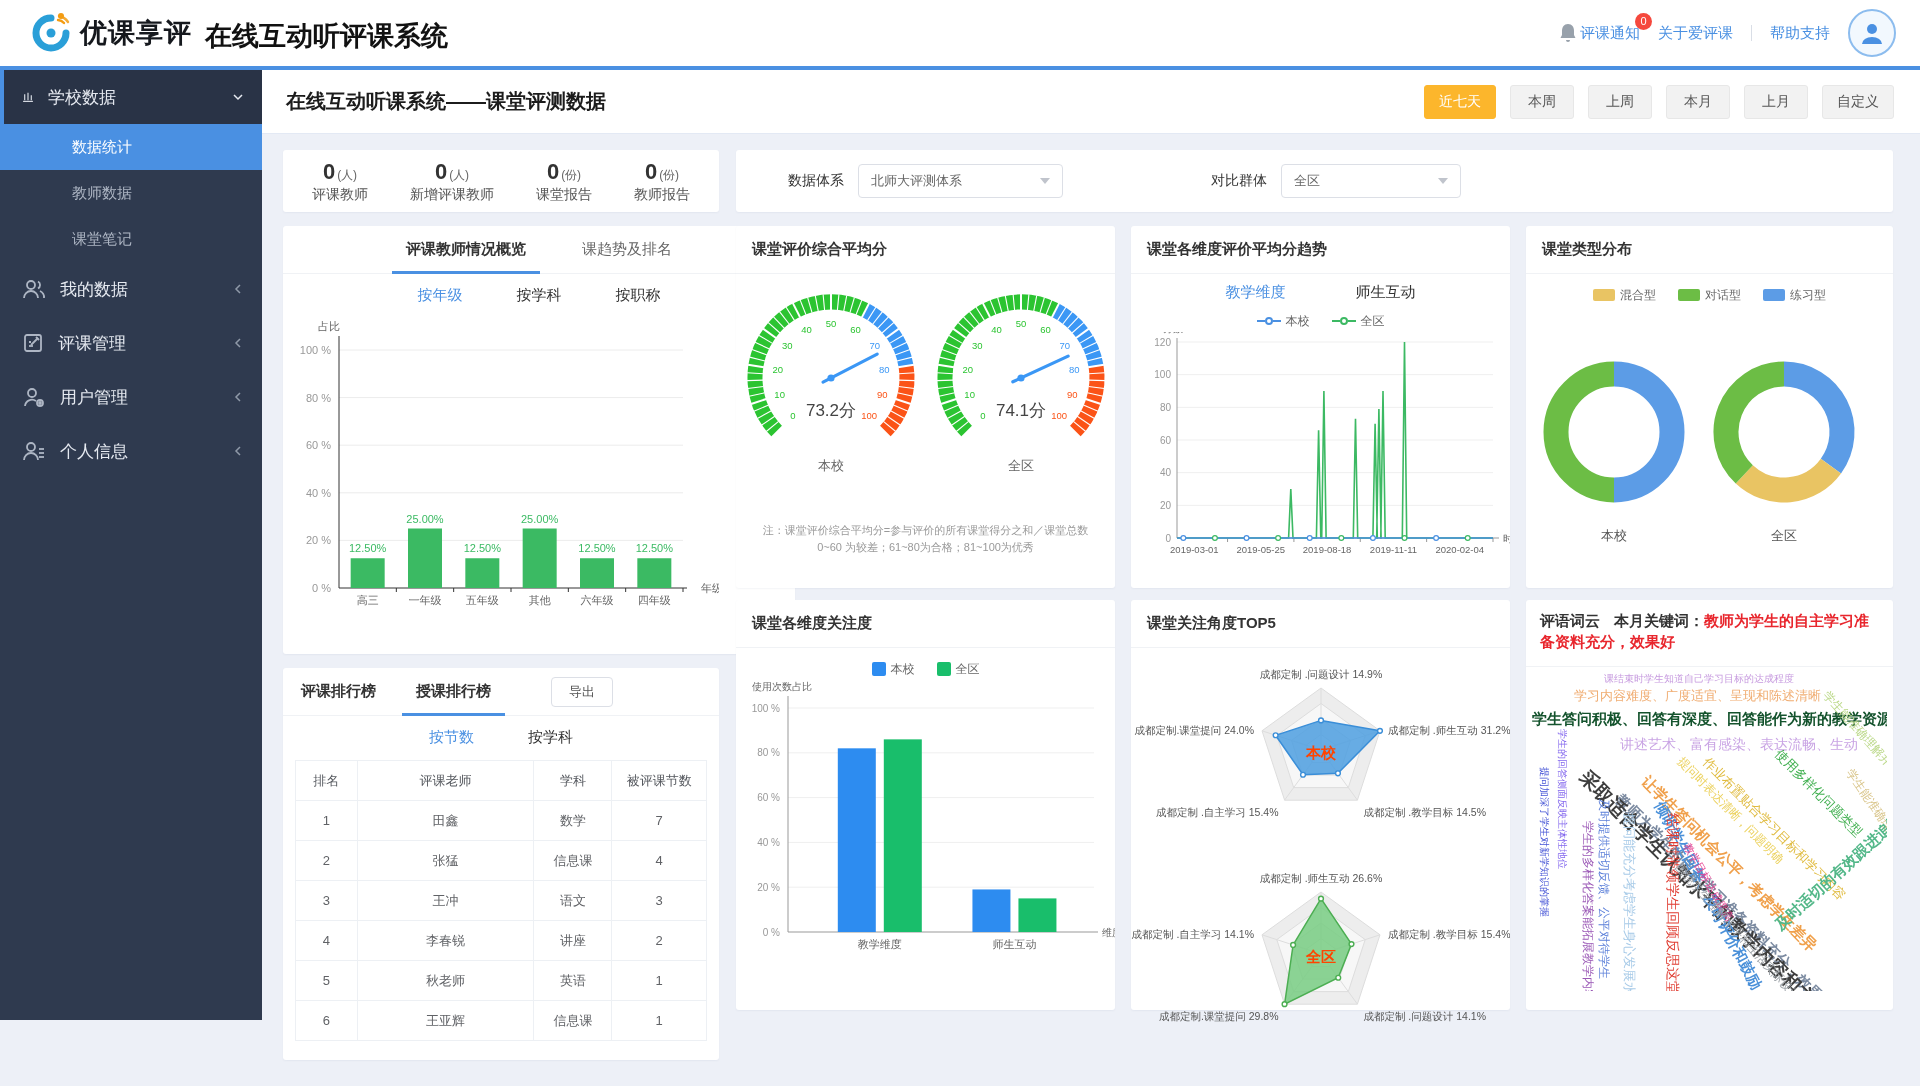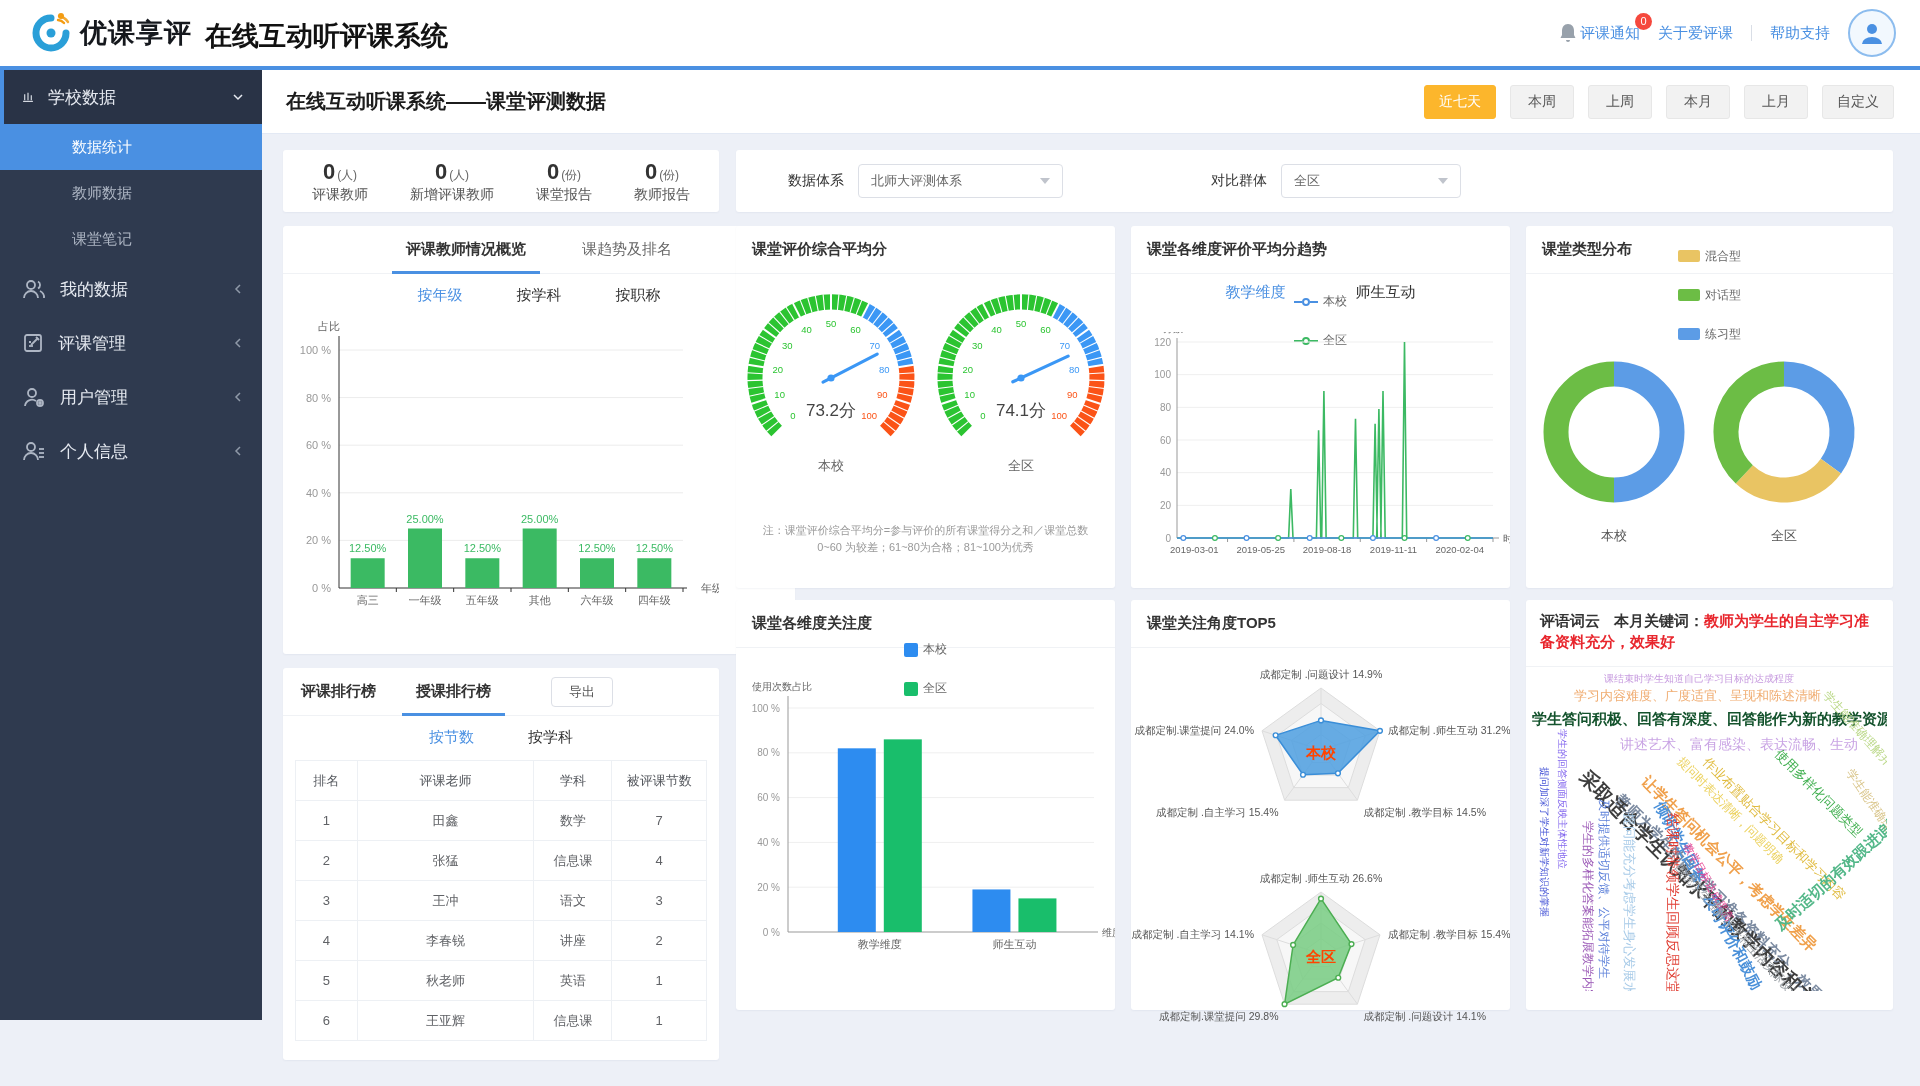--- a/index.html
+++ b/index.html
@@ -80,21 +80,21 @@
   
   .export-btn { position:absolute; left:268px; top:9px; width:62px; height:30px; border:1px solid #dcdfe6; border-radius:4px; background:#fff; font-size:13px; color:#555; display:flex; align-items:center; justify-content:center; cursor:pointer; }
   table.rank { width:calc(100% - 24px); margin:2px 12px 0 12px; border-collapse:collapse; }
   table.rank th, table.rank td { border:1px solid #edf0f4; font-size:13px; color:#606266; text-align:center; height:40px; font-weight:normal; }
   table.rank th { color:#55585e; }
 
   
   .trend-tabs { height:36px; display:flex; align-items:center; justify-content:center; gap:70px; }
   .trend-tab { font-size:15px; color:#333; cursor:pointer; }
   .trend-tab.active { color:#4a90e2; }
-  .legend-row { height:22px; display:flex; align-items:center; justify-content:center; gap:22px;flex-direction:column; }
+  .legend-row { height:22px; display:flex; align-items:center; justify-content:center; gap:22px; }
   .lg-item { display:flex; align-items:center; gap:5px; font-size:12px; color:#666; cursor:pointer; }
   .lg-line { display:flex; align-items:center; }
   .lg-line .seg { width:8px; height:2px; }
   .lg-line .ring { width:8px; height:8px; border-radius:50%; border:2px solid; background:#fff; }
   .sq { width:22px; height:12px; border-radius:2px; }
   .sq14 { width:14px; height:14px; border-radius:2px; }
 
   .note { text-align:center; font-size:11px; color:#999; line-height:17px; margin-top:6px; }
 
   

